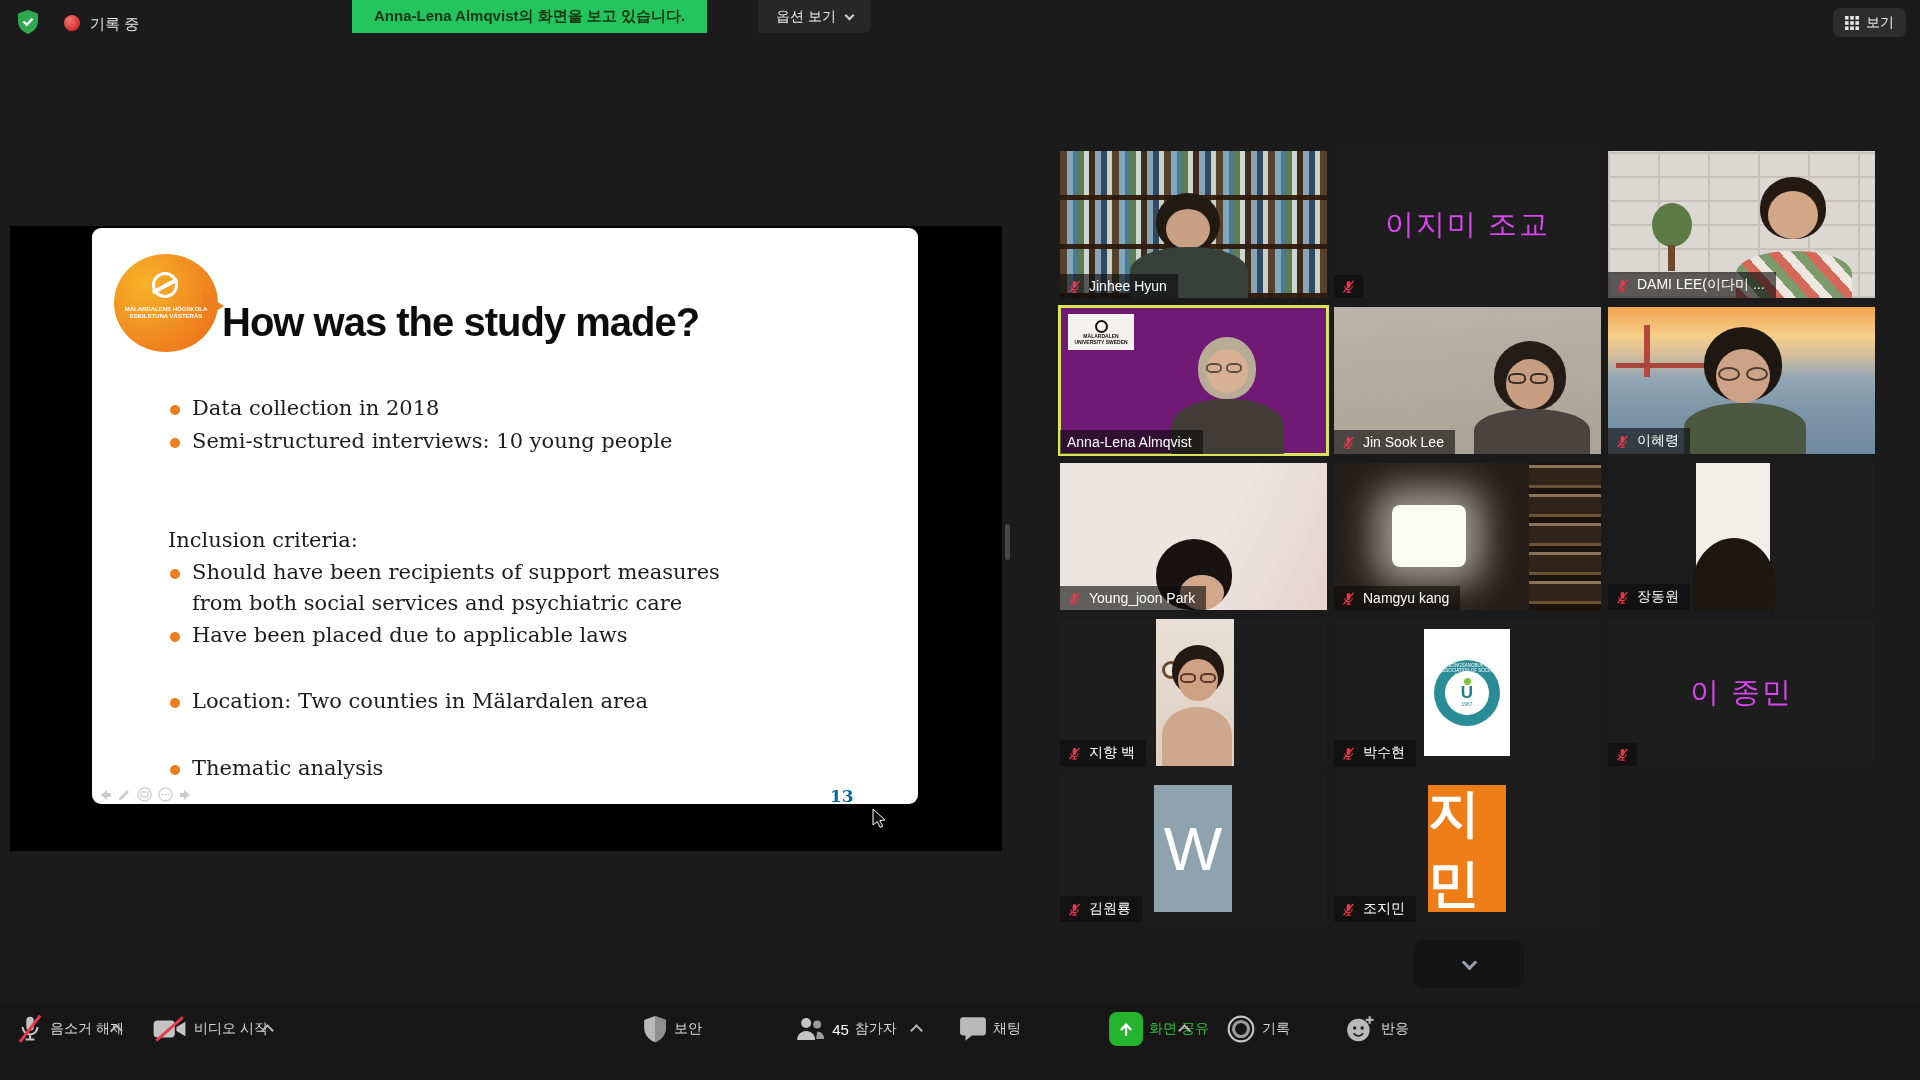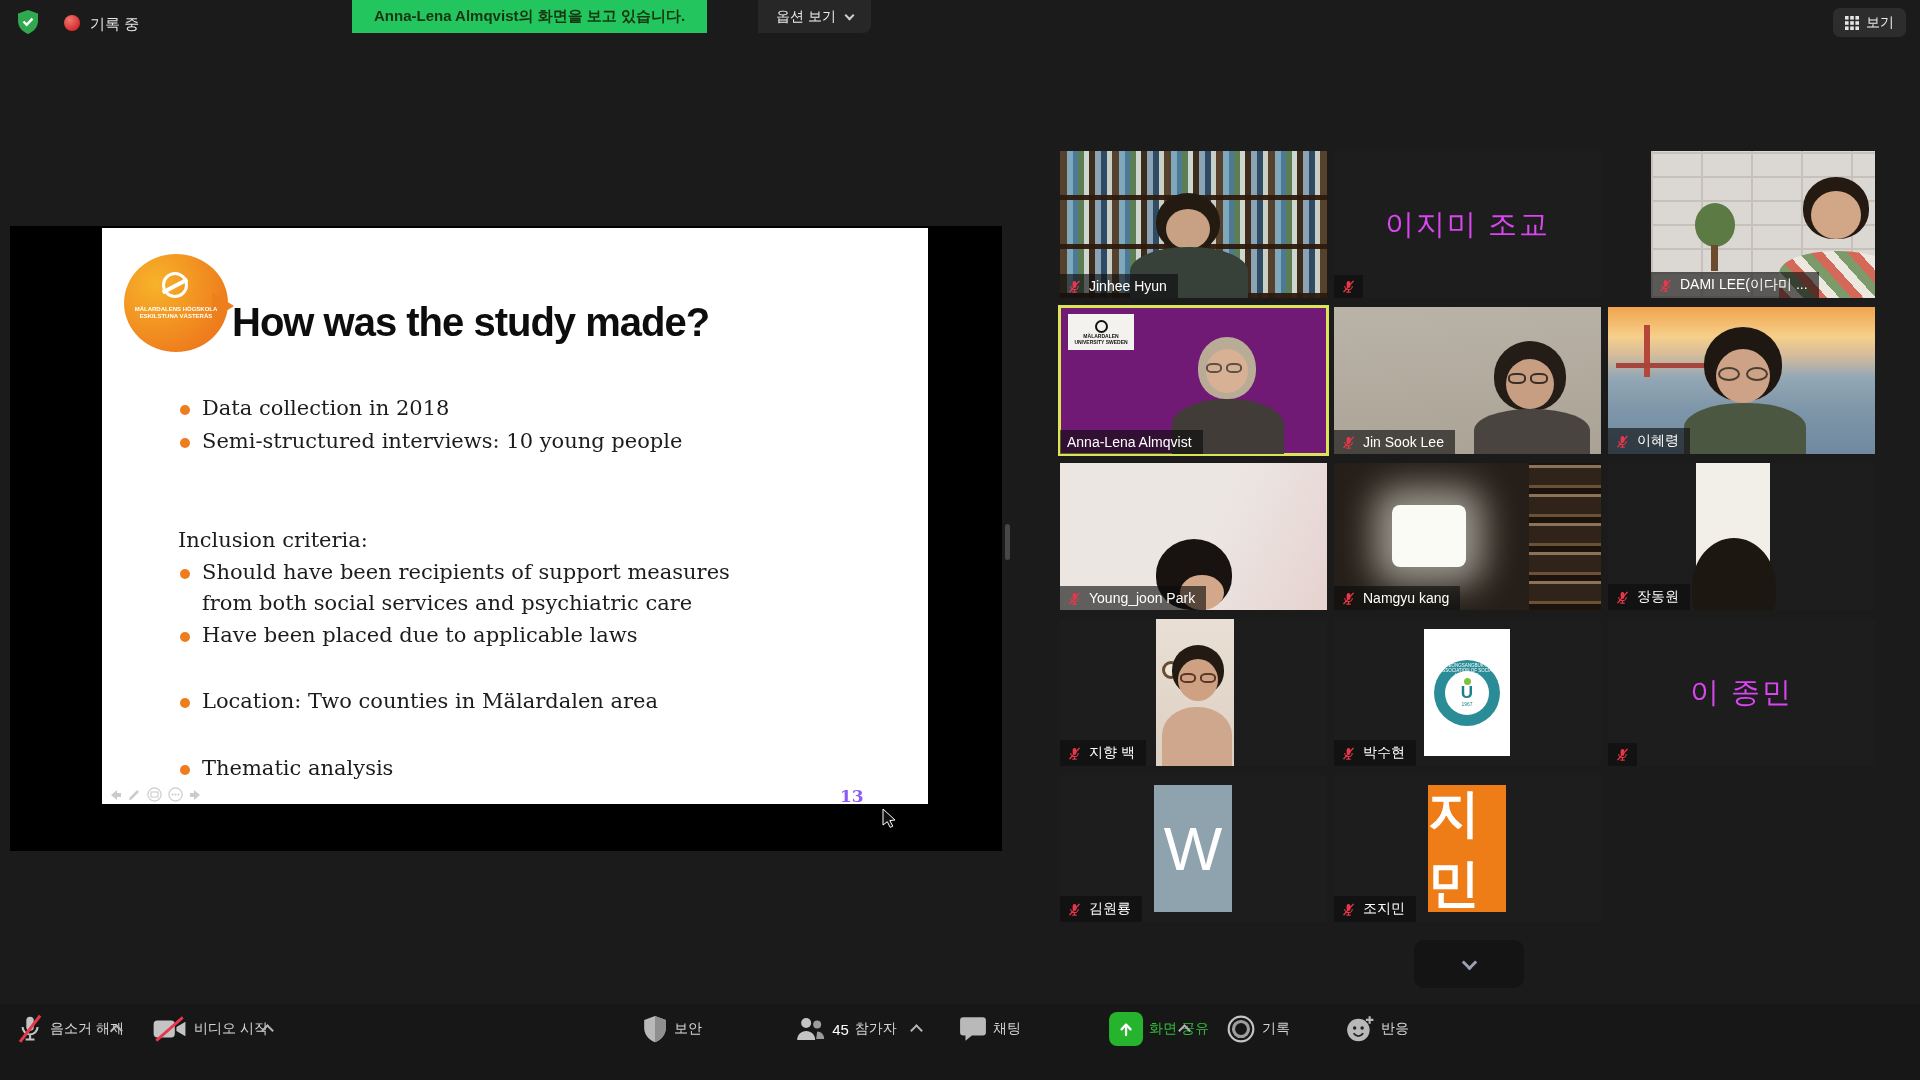--- a/index.html
+++ b/index.html
@@ -19,21 +19,21 @@
                  background:#272727; color:#ececec; font-size:14px; display:flex; gap:10px;
                  align-items:center; border-radius:0 0 8px 0; cursor:pointer; }
   #view-btn { position:absolute; left:1833px; top:8px; height:29px; padding:0 12px;
               background:#2d2d2d; color:#ececec; font-size:14px; border-radius:7px;
               display:flex; align-items:center; gap:7px; cursor:pointer; }
   .chev { display:inline-block; width:7px; height:7px; border-right:2px solid #cfcfcf;
           border-bottom:2px solid #cfcfcf; transform:rotate(45deg); margin-top:-3px; }
 
   
   #screen-share { position:absolute; left:10px; top:226px; width:992px; height:625px; background:#000; }
-  #slide { position:absolute; left:92px; top:2px; width:826px; height:576px; background:#fff; }
+  #slide { position:absolute; left:82px; top:2px; width:826px; height:576px; background:#fff;border-radius:9px; }
   #mdh-logo { position:absolute; left:22px; top:26px; width:118px; height:100px; }
   #mdh-blob { position:absolute; left:0; top:0; width:104px; height:98px; border-radius:50% 50% 50% 50%;
               background:radial-gradient(circle at 30% 30%, #f7b32a, #ee7c1c 75%); }
   #mdh-tail { position:absolute; left:88px; top:38px; width:0; height:0;
               border:14px solid transparent; border-left:22px solid #ee7f1d; }
   #mdh-emblem { position:absolute; left:38px; top:18px; width:26px; height:26px; border:3px solid #fff;
                 border-radius:50%; }
   #mdh-emblem::after { content:""; position:absolute; left:-4px; top:9px; width:28px; height:4px;
                        background:#fff; transform:rotate(-28deg); }
   #mdh-text { position:absolute; left:2px; top:52px; width:100px; color:#fff; font-size:6px;
@@ -42,21 +42,21 @@
                  color:#0d0d0d; letter-spacing:-1px; }
   .bline { position:absolute; font-family:"DejaVu Serif","Liberation Serif",serif;
            font-size:21px; color:#1c1c1c; }
   .dot { position:absolute; width:10px; height:10px; border-radius:50%; background:#ee7d1e; }
   .l0 { top:168px; } .l1 { top:201px; } .l2 { top:236px; } .l3 { top:300px; }
   .l4 { top:332px; } .l5 { top:363px; } .l6 { top:395px; } .l7 { top:461px; } .l8 { top:528px; }
   .d0 { top:177px; } .d1 { top:210px; } .d4 { top:341px; } .d6 { top:404px; }
   .d7 { top:470px; } .d8 { top:537px; }
   .ind { left:100px; } .flush { left:76px; }
   #page-num { position:absolute; left:738px; top:558px; font-family:"DejaVu Serif",serif;
-              font-weight:bold; font-size:17px; color:#8b5cf6; }
+              font-weight:bold; font-size:17px; color:#0369a1; }
   #slide-nav { position:absolute; left:6px; bottom:2px; display:flex; gap:6px; align-items:center;
                opacity:.85; }
   #slide-nav svg { display:block; }
   #cursor { position:absolute; left:780px; top:580px; }
 
   #panel-handle { position:absolute; left:1005px; top:524px; width:5px; height:36px;
                   border-radius:3px; background:#474747; }
 
   
   #grid { position:absolute; left:1060px; top:151px; width:815px; display:grid;
@@ -74,21 +74,21 @@
   .face { position:absolute; border-radius:50%; }
 
   
   .bg-books { background:
       repeating-linear-gradient(0deg, rgba(46,26,12,.95) 0 5px, rgba(0,0,0,0) 5px 49px),
       repeating-linear-gradient(90deg, #56422c 0 7px, #7fa8bd 7px 13px, #4c7a94 13px 18px,
         #5d7d55 18px 24px, #cdd6cf 24px 29px, #3d2c1c 29px 35px, #8aa3b5 35px 41px,
         #2f4a63 41px 47px, #c9cfc4 47px 52px); }
   .bg-brick { background-color:#dbd8d3; background-image:
       repeating-linear-gradient(0deg, #c6c2bb 0 2px, rgba(0,0,0,0) 2px 24px),
-      repeating-linear-gradient(90deg, #c6c2bb 0 2px, rgba(0,0,0,0) 2px 50px); margin-left: 43px; }
+      repeating-linear-gradient(90deg, #c6c2bb 0 2px, rgba(0,0,0,0) 2px 50px); }
   .bg-atrium { background:
       radial-gradient(circle at 60% 90%, #d8c9ae 0 22%, rgba(0,0,0,0) 55%),
       repeating-linear-gradient(90deg, rgba(255,255,255,.55) 0 3px, rgba(0,0,0,0) 3px 34px),
       linear-gradient(180deg, #efe9df 0%, #e4dccd 45%, #c9bda6 75%, #b3a builder88 100%),
       linear-gradient(180deg, #efe9df, #bfb49c); }
   .bg-dim { background:
       radial-gradient(circle at 78% 10%, #ecdcae 0 14%, rgba(0,0,0,0) 42%),
       linear-gradient(205deg, #98a0ad 0%, #6a7180 55%, #4c525e 100%); }
   .bg-beige { background:linear-gradient(175deg, #bab3a7 0%, #aaa295 100%); }
   .bg-bridge { background:

